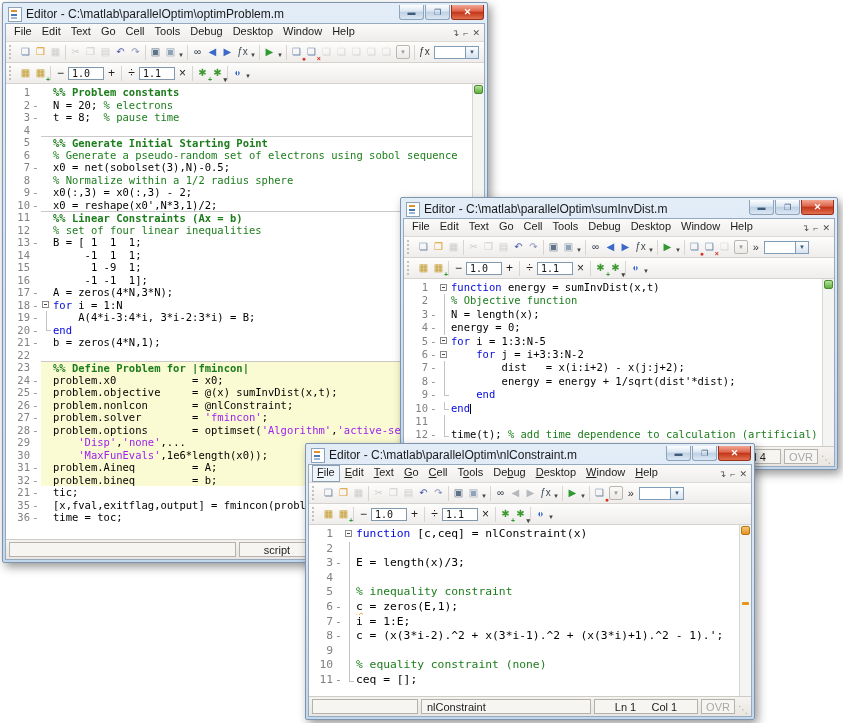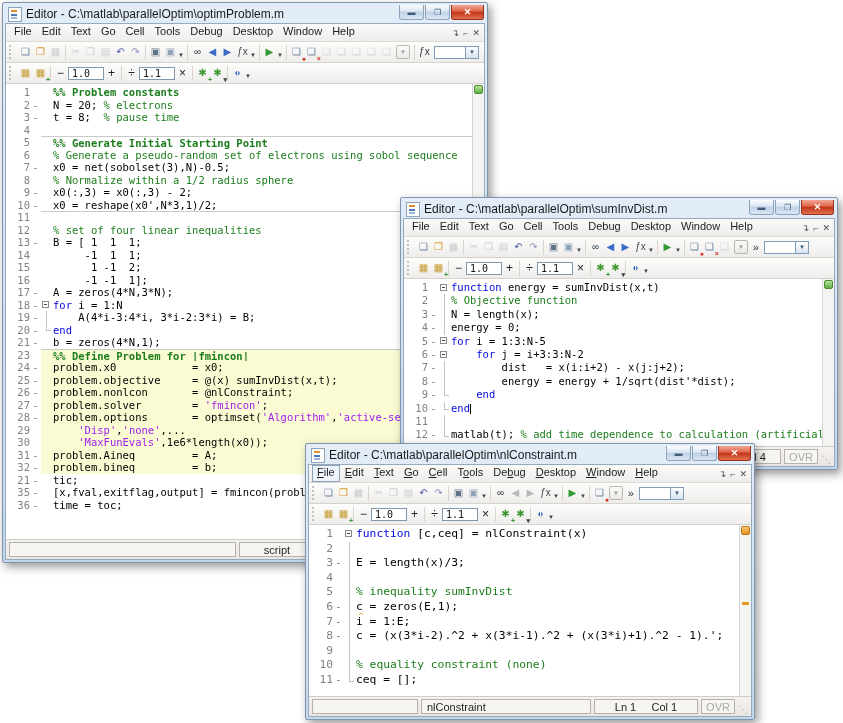--- a/index.html
+++ b/index.html
@@ -336,20 +336,21 @@
             <span class="lbody">
               <span class="fold"></span>
               <span class="lcode"><span class="sd">x0 = reshape(x0',N*3,1)/2;</span></span>
             </span>
           </div>
           <div class="line dv">
             <span class="lnum">11</span>
             <span class="ldash"></span>
             <span class="lbody">
               <span class="fold"></span>
+              <span class="lcode"><span class="st">%% Linear Constraints (Ax = b)</span></span>
             </span>
           </div>
           <div class="line">
             <span class="lnum">12</span>
             <span class="ldash"></span>
             <span class="lbody">
               <span class="fold"></span>
               <span class="lcode"><span class="sc">% set of four linear inequalities</span></span>
             </span>
           </div>
@@ -367,21 +368,21 @@
             <span class="lbody">
               <span class="fold"></span>
               <span class="lcode"><span class="sd">     -1  1  1;</span></span>
             </span>
           </div>
           <div class="line">
             <span class="lnum">15</span>
             <span class="ldash"></span>
             <span class="lbody">
               <span class="fold"></span>
-              <span class="lcode"><span class="sd">      1 -1  2;</span></span>
+              <span class="lcode"><span class="sd">      1 -9  1;</span></span>
             </span>
           </div>
           <div class="line">
             <span class="lnum">16</span>
             <span class="ldash"></span>
             <span class="lbody">
               <span class="fold"></span>
               <span class="lcode"><span class="sd">     -1 -1  1];</span></span>
             </span>
           </div>
@@ -416,20 +417,28 @@
               <span class="fold fe"></span>
               <span class="lcode"><span class="sk">end</span></span>
             </span>
           </div>
           <div class="line">
             <span class="lnum">21</span>
             <span class="ldash">-</span>
             <span class="lbody">
               <span class="fold"></span>
               <span class="lcode"><span class="sd">b = zeros(4*N,1);</span></span>
+            </span>
+          </div>
+          <div class="line">
+            <span class="lnum">22</span>
+            <span class="ldash"></span>
+            <span class="lbody">
+              <span class="fold"></span>
+              <span class="lcode"></span>
             </span>
           </div>
           <div class="line dv">
             <span class="lnum">23</span>
             <span class="ldash"></span>
             <span class="lbody hl">
               <span class="fold"></span>
               <span class="lcode"><span class="st">%% Define Problem for |fmincon|</span></span>
             </span>
           </div>
@@ -767,21 +776,21 @@
             <span class="lbody">
               <span class="fold fv"></span>
               <span class="lcode"></span>
             </span>
           </div>
           <div class="line">
             <span class="lnum">12</span>
             <span class="ldash">-</span>
             <span class="lbody">
               <span class="fold fe"></span>
-              <span class="lcode"><span class="sd">matlab(t); </span><span class="sc">% add time dependence to calculation (artificial)</span></span>
+              <span class="lcode"><span class="sd">time(t); </span><span class="sc">% add time dependence to calculation (artificial)</span></span>
             </span>
           </div>
         </div>
       <div class="mbar">
           <span class="isq green"></span>
         </div>
     </div>
     <div class="statusbar">
         <div class="sspacer"></div>
         <div class="scell" style="width: 56px;">Col 4</div>
@@ -952,21 +961,21 @@
             <span class="lbody">
               <span class="fold fv"></span>
               <span class="lcode"></span>
             </span>
           </div>
           <div class="line">
             <span class="lnum">5</span>
             <span class="ldash"></span>
             <span class="lbody">
               <span class="fold fv"></span>
-              <span class="lcode"><span class="sc">% inequality sumInvDist</span></span>
+              <span class="lcode"><span class="sc">% inequality constraint</span></span>
             </span>
           </div>
           <div class="line">
             <span class="lnum">6</span>
             <span class="ldash">-</span>
             <span class="lbody">
               <span class="fold fv"></span>
               <span class="lcode"><span class="sw">c</span><span class="sd"> = zeros(E,1);</span></span>
             </span>
           </div>

